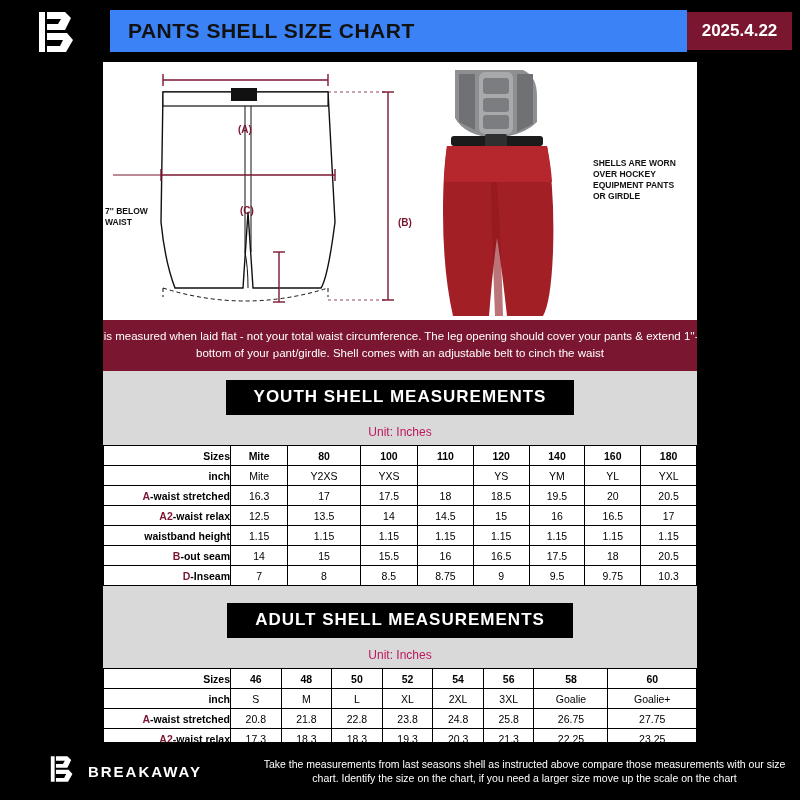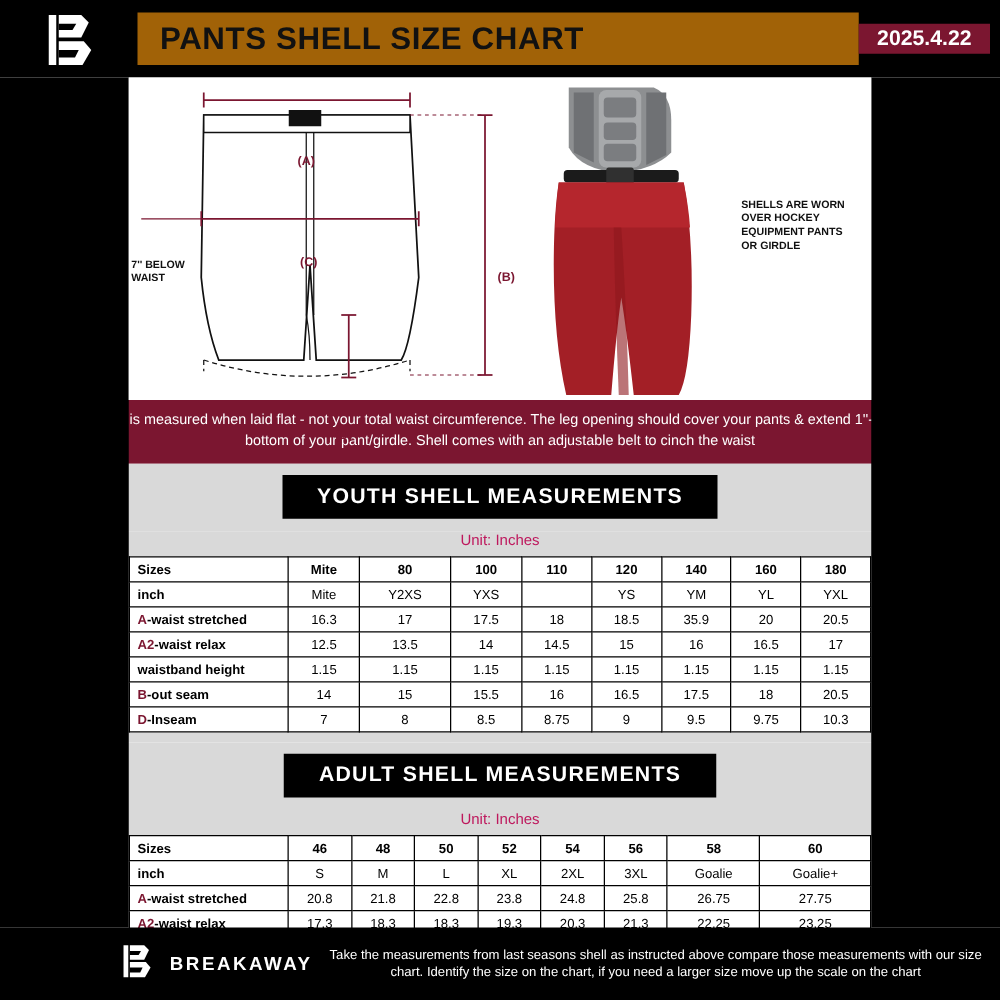--- a/index.html
+++ b/index.html
@@ -3,47 +3,47 @@
 <meta charset="utf-8">
 <style>
   html,body{margin:0;padding:0;background:#000;}
   body{width:800px;height:800px;font-family:"Liberation Sans",sans-serif;overflow:hidden;}
   .page{position:relative;width:800px;height:800px;background:#ffffff;}
   
   .header{position:relative;height:62px;background:#000;display:flex;align-items:center;}
   .logo-box{width:110px;height:62px;display:flex;align-items:center;justify-content:center;}
   .logo-b{position:relative;width:40px;height:42px;}
   .logo-b svg{display:block;}
-  .title-box{flex:1;height:42px;background:#a16207;display:flex;align-items:center;padding-left:18px;
-             font-size:25px;font-weight:bold;letter-spacing:.5px;color:#111;}
-  .date-box{width:105px;height:24px;background:#7b1630;color:#fff;display:flex;align-items:center;
+  .title-box{flex:1;height:42px;background:#3b82f6;display:flex;align-items:center;padding-left:18px;
+             font-size:21px;font-weight:bold;letter-spacing:.5px;color:#111;}
+  .date-box{width:105px;height:38px;background:#7b1630;color:#fff;display:flex;align-items:center;
             justify-content:center;font-size:17px;font-weight:bold;margin-right:8px;}
   
   .diagram{position:relative;height:258px;background:#fff;}
   .diagram .label{position:absolute;font-size:10px;font-weight:bold;color:#7b1630;}
   .diagram .blk{position:absolute;font-size:8.5px;font-weight:bold;color:#111;line-height:11px;}
   
   .note{background:#7b1630;color:#fff;text-align:center;font-size:11.5px;line-height:17px;
         padding:8px 40px 9px 40px;}
   
   .band{background:#d9d9d9;padding:9px 0 10px 0;text-align:center;}
   .band .pill{display:inline-block;background:#000;color:#fff;font-size:17px;font-weight:bold;
               letter-spacing:1px;padding:7px 28px 8px 28px;}
   .unit{background:#d9d9d9;text-align:center;font-size:12px;color:#be185d;padding-bottom:6px;}
   
   .tblwrap{background:#d9d9d9;padding:0 103px 8px 103px;}
   table{border-collapse:collapse;width:100%;background:#fff;font-size:10.5px;}
   th,td{border:1px solid #000;text-align:center;padding:2px 0 2px 0;height:15px;}
-  th.first,td.first{text-align:left;padding-left:6px;width:120px;font-weight:bold;}
+  th.first,td.first{text-align:right;padding-left:6px;width:120px;font-weight:bold;}
   td.first{font-weight:bold;}
   .ltr{color:#7b1630;font-weight:bold;}
   thead th{font-weight:bold;}
   
   .footer{position:absolute;bottom:0;left:0;width:800px;height:58px;background:#000;display:flex;align-items:center;}
-  .footer-logo{width:250px;display:flex;align-items:center;justify-content:flex-end;gap:14px;text-decoration:underline;}
+  .footer-logo{width:250px;display:flex;align-items:center;justify-content:center;gap:14px;text-decoration:underline;}
   .footer-logo .word{color:#fff;font-size:15px;letter-spacing:2px;font-weight:bold;}
   .footer-text{flex:1;color:#fff;font-size:10.5px;line-height:14px;text-align:center;padding-right:1px;}
   
   .sidebar-l,.sidebar-r{position:absolute;top:62px;width:103px;bottom:58px;background:#000;}
   .sidebar-l{left:0;}
   .sidebar-r{right:0;}
 </style>
 </head>
 <body>
 
@@ -171,21 +171,21 @@
           <td>YL</td>
           <td>YXL</td>
         </tr>
         <tr>
           <td class="first"><span class="ltr">A</span><span>-waist stretched</span></td>
           <td>16.3</td>
           <td>17</td>
           <td>17.5</td>
           <td>18</td>
           <td>18.5</td>
-          <td>35.9</td>
+          <td>19.5</td>
           <td>20</td>
           <td>20.5</td>
         </tr>
         <tr>
           <td class="first"><span class="ltr">A2</span><span>-waist relax</span></td>
           <td>12.5</td>
           <td>13.5</td>
           <td>14</td>
           <td>14.5</td>
           <td>15</td>

